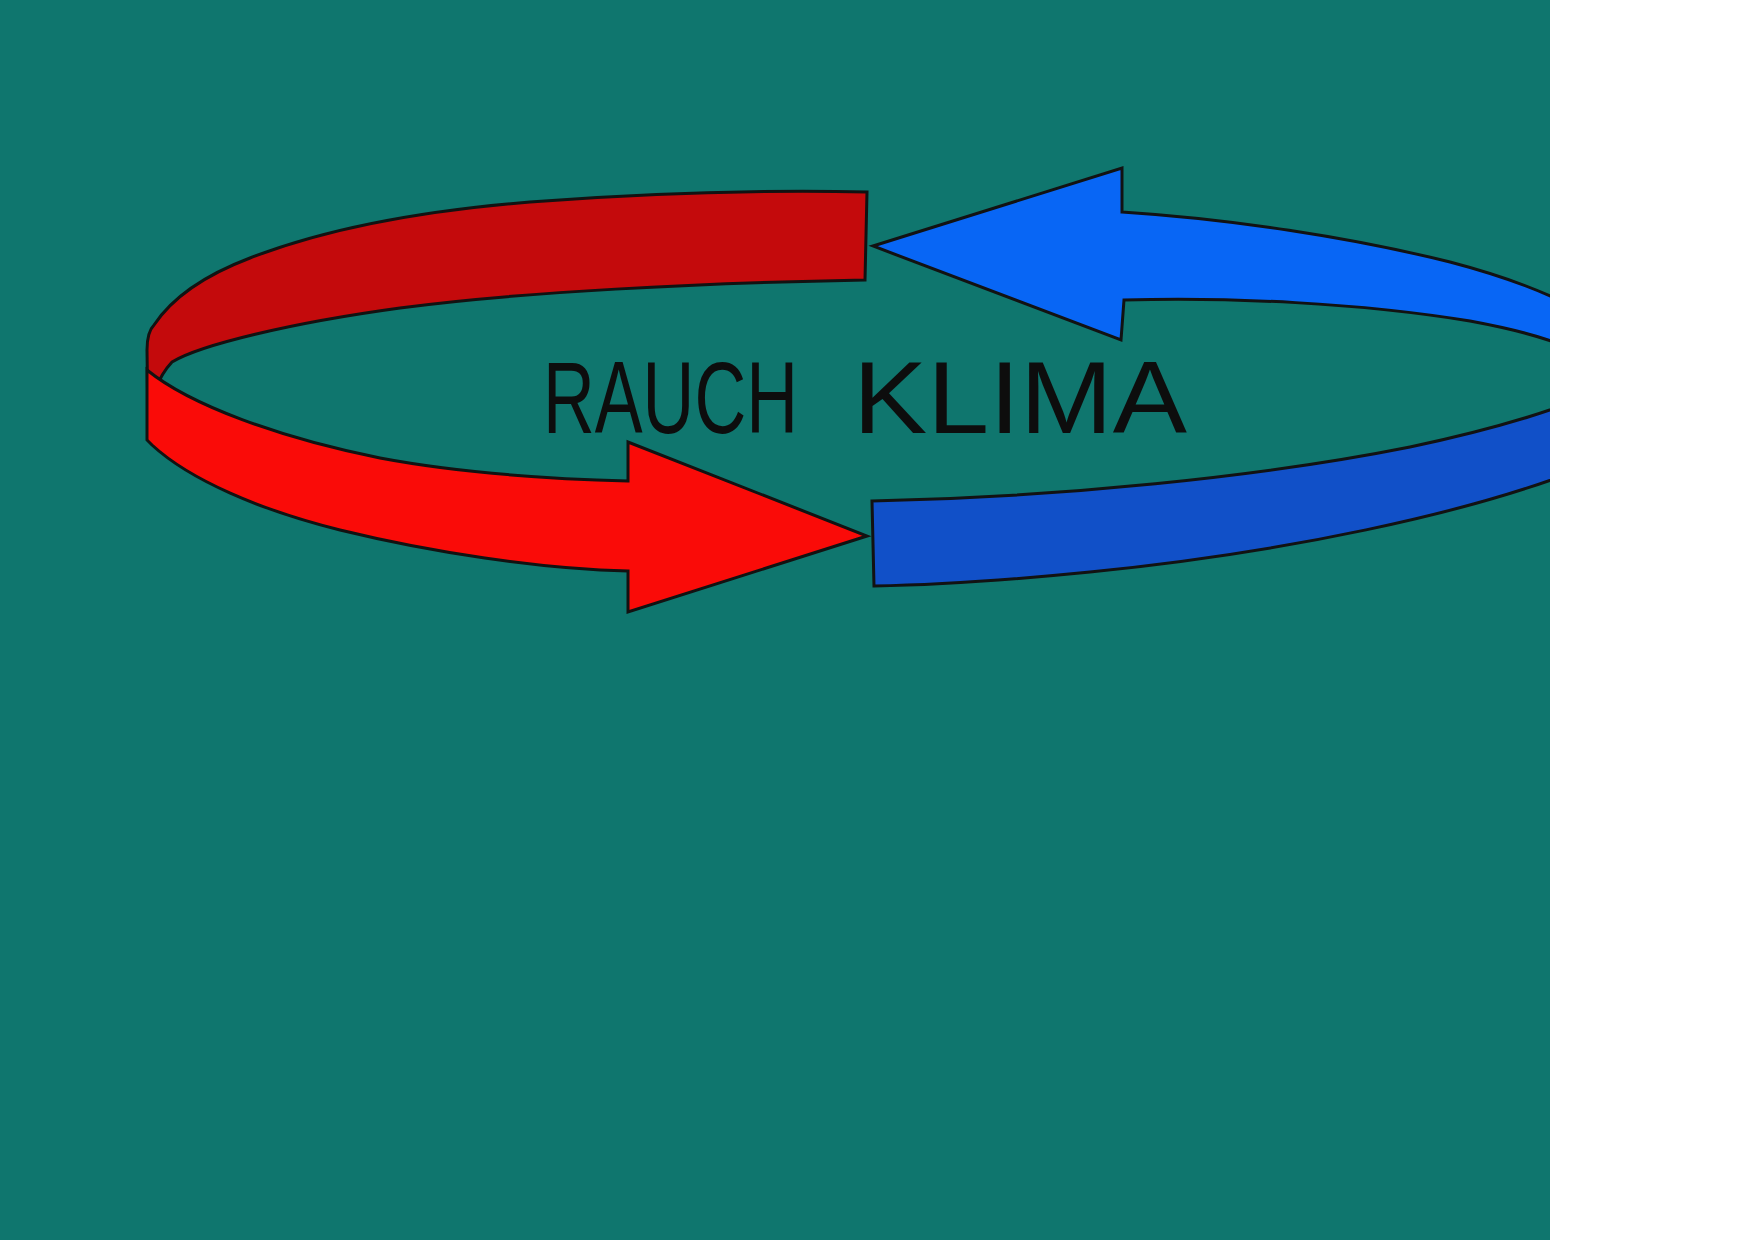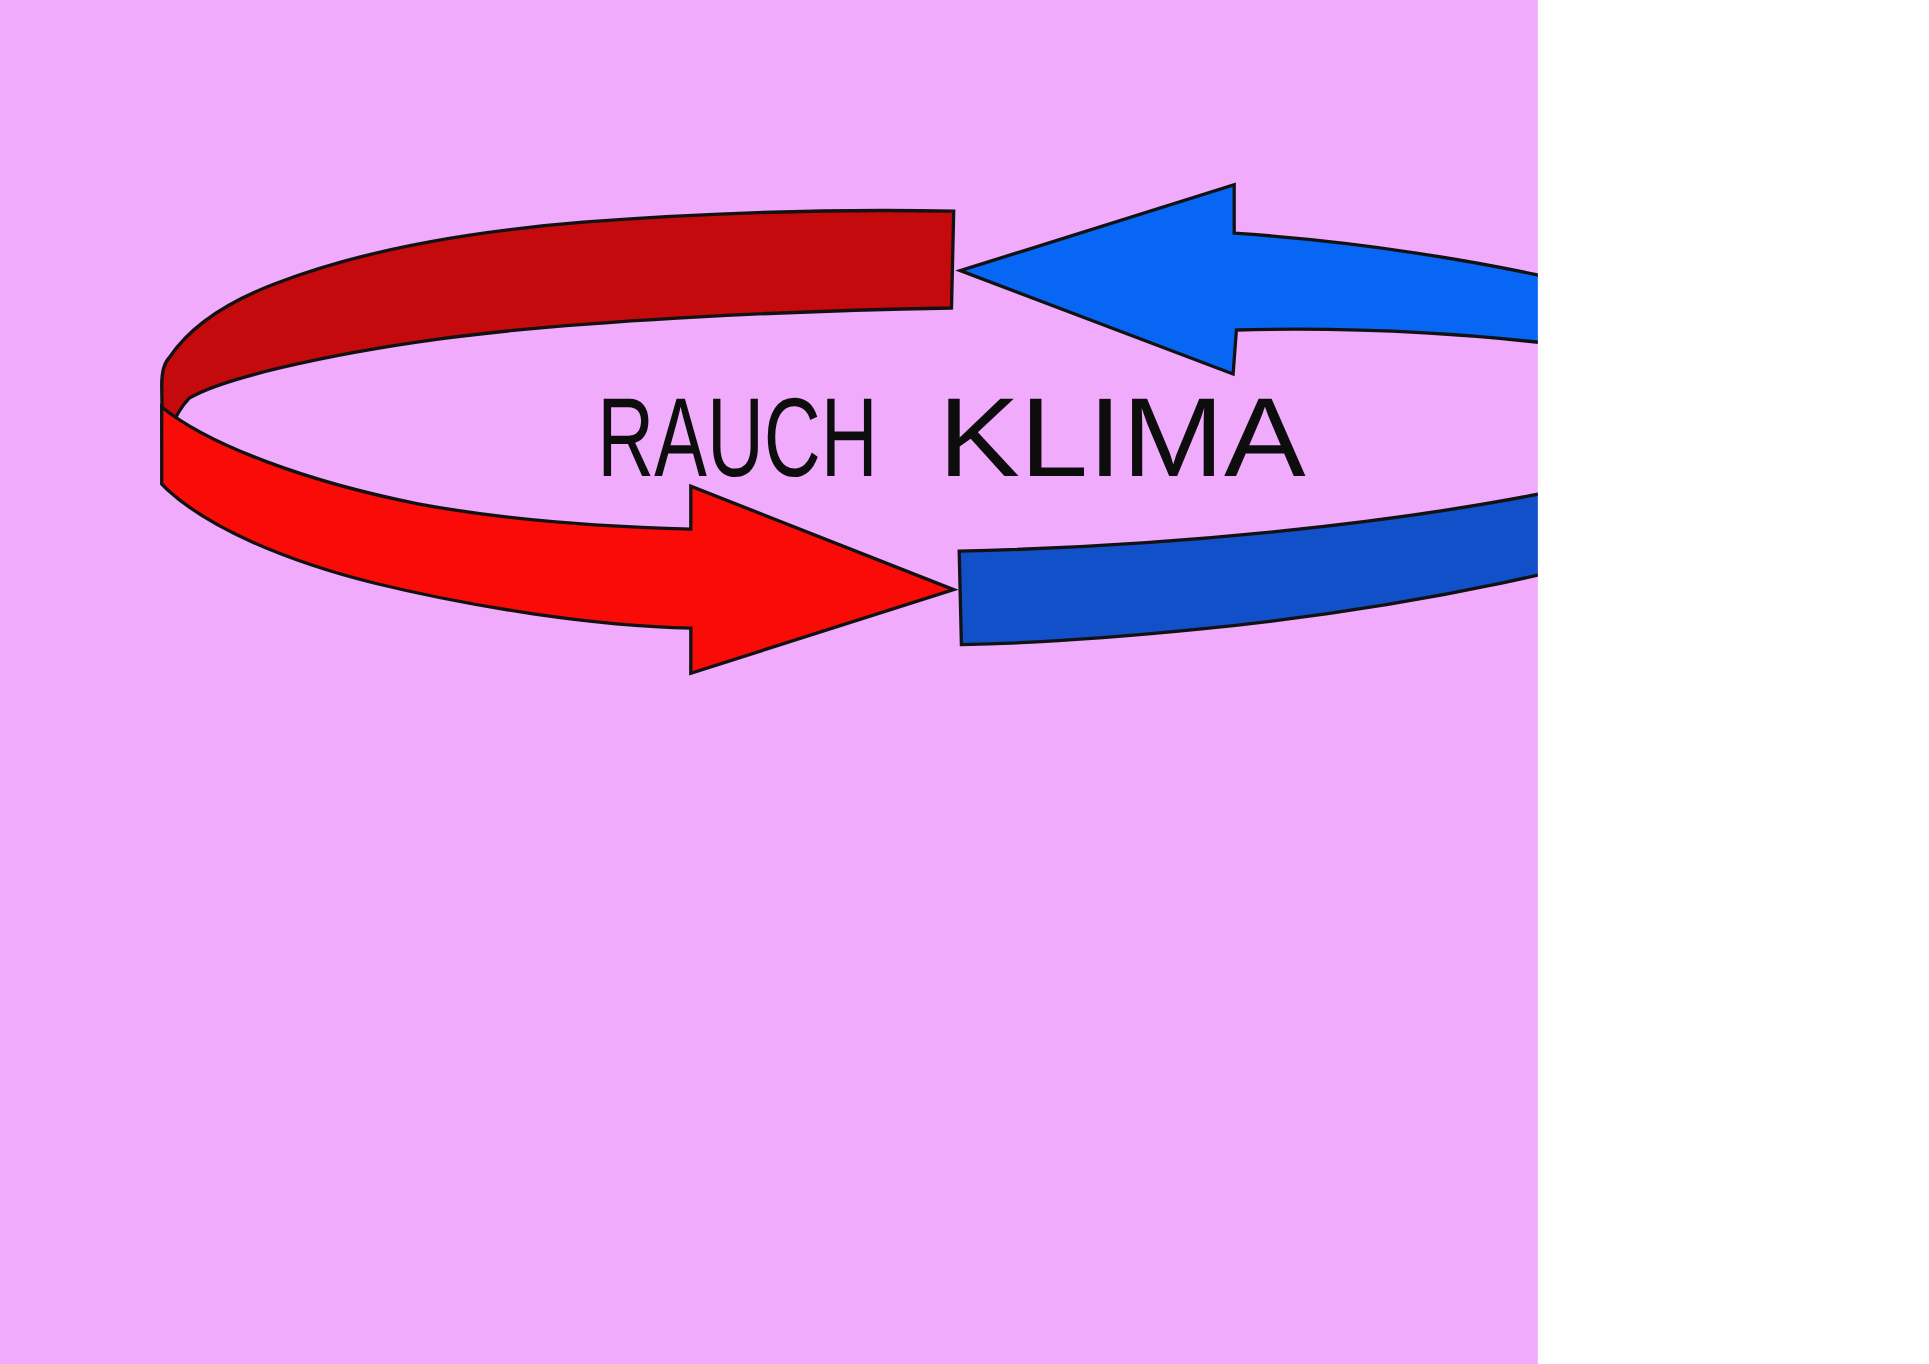--- a/index.html
+++ b/index.html
@@ -3,24 +3,24 @@
 <meta charset="utf-8">
 <style>
   html, body {
     margin: 0;
     padding: 0;
     background: #ffffff;
     font-family: "Liberation Sans", sans-serif;
   }
   .canvas {
     position: relative;
-    width: 1398px;
+    width: 1550px;
     height: 1240px;
     overflow: hidden;
-    background: #f0abfc;
+    background: #0f766e;
   }
   .logo-svg {
     position: absolute;
     top: 0;
     left: 0;
     width: 1754px;
     height: 1240px;
     display: block;
   }
   .logo-svg path {

